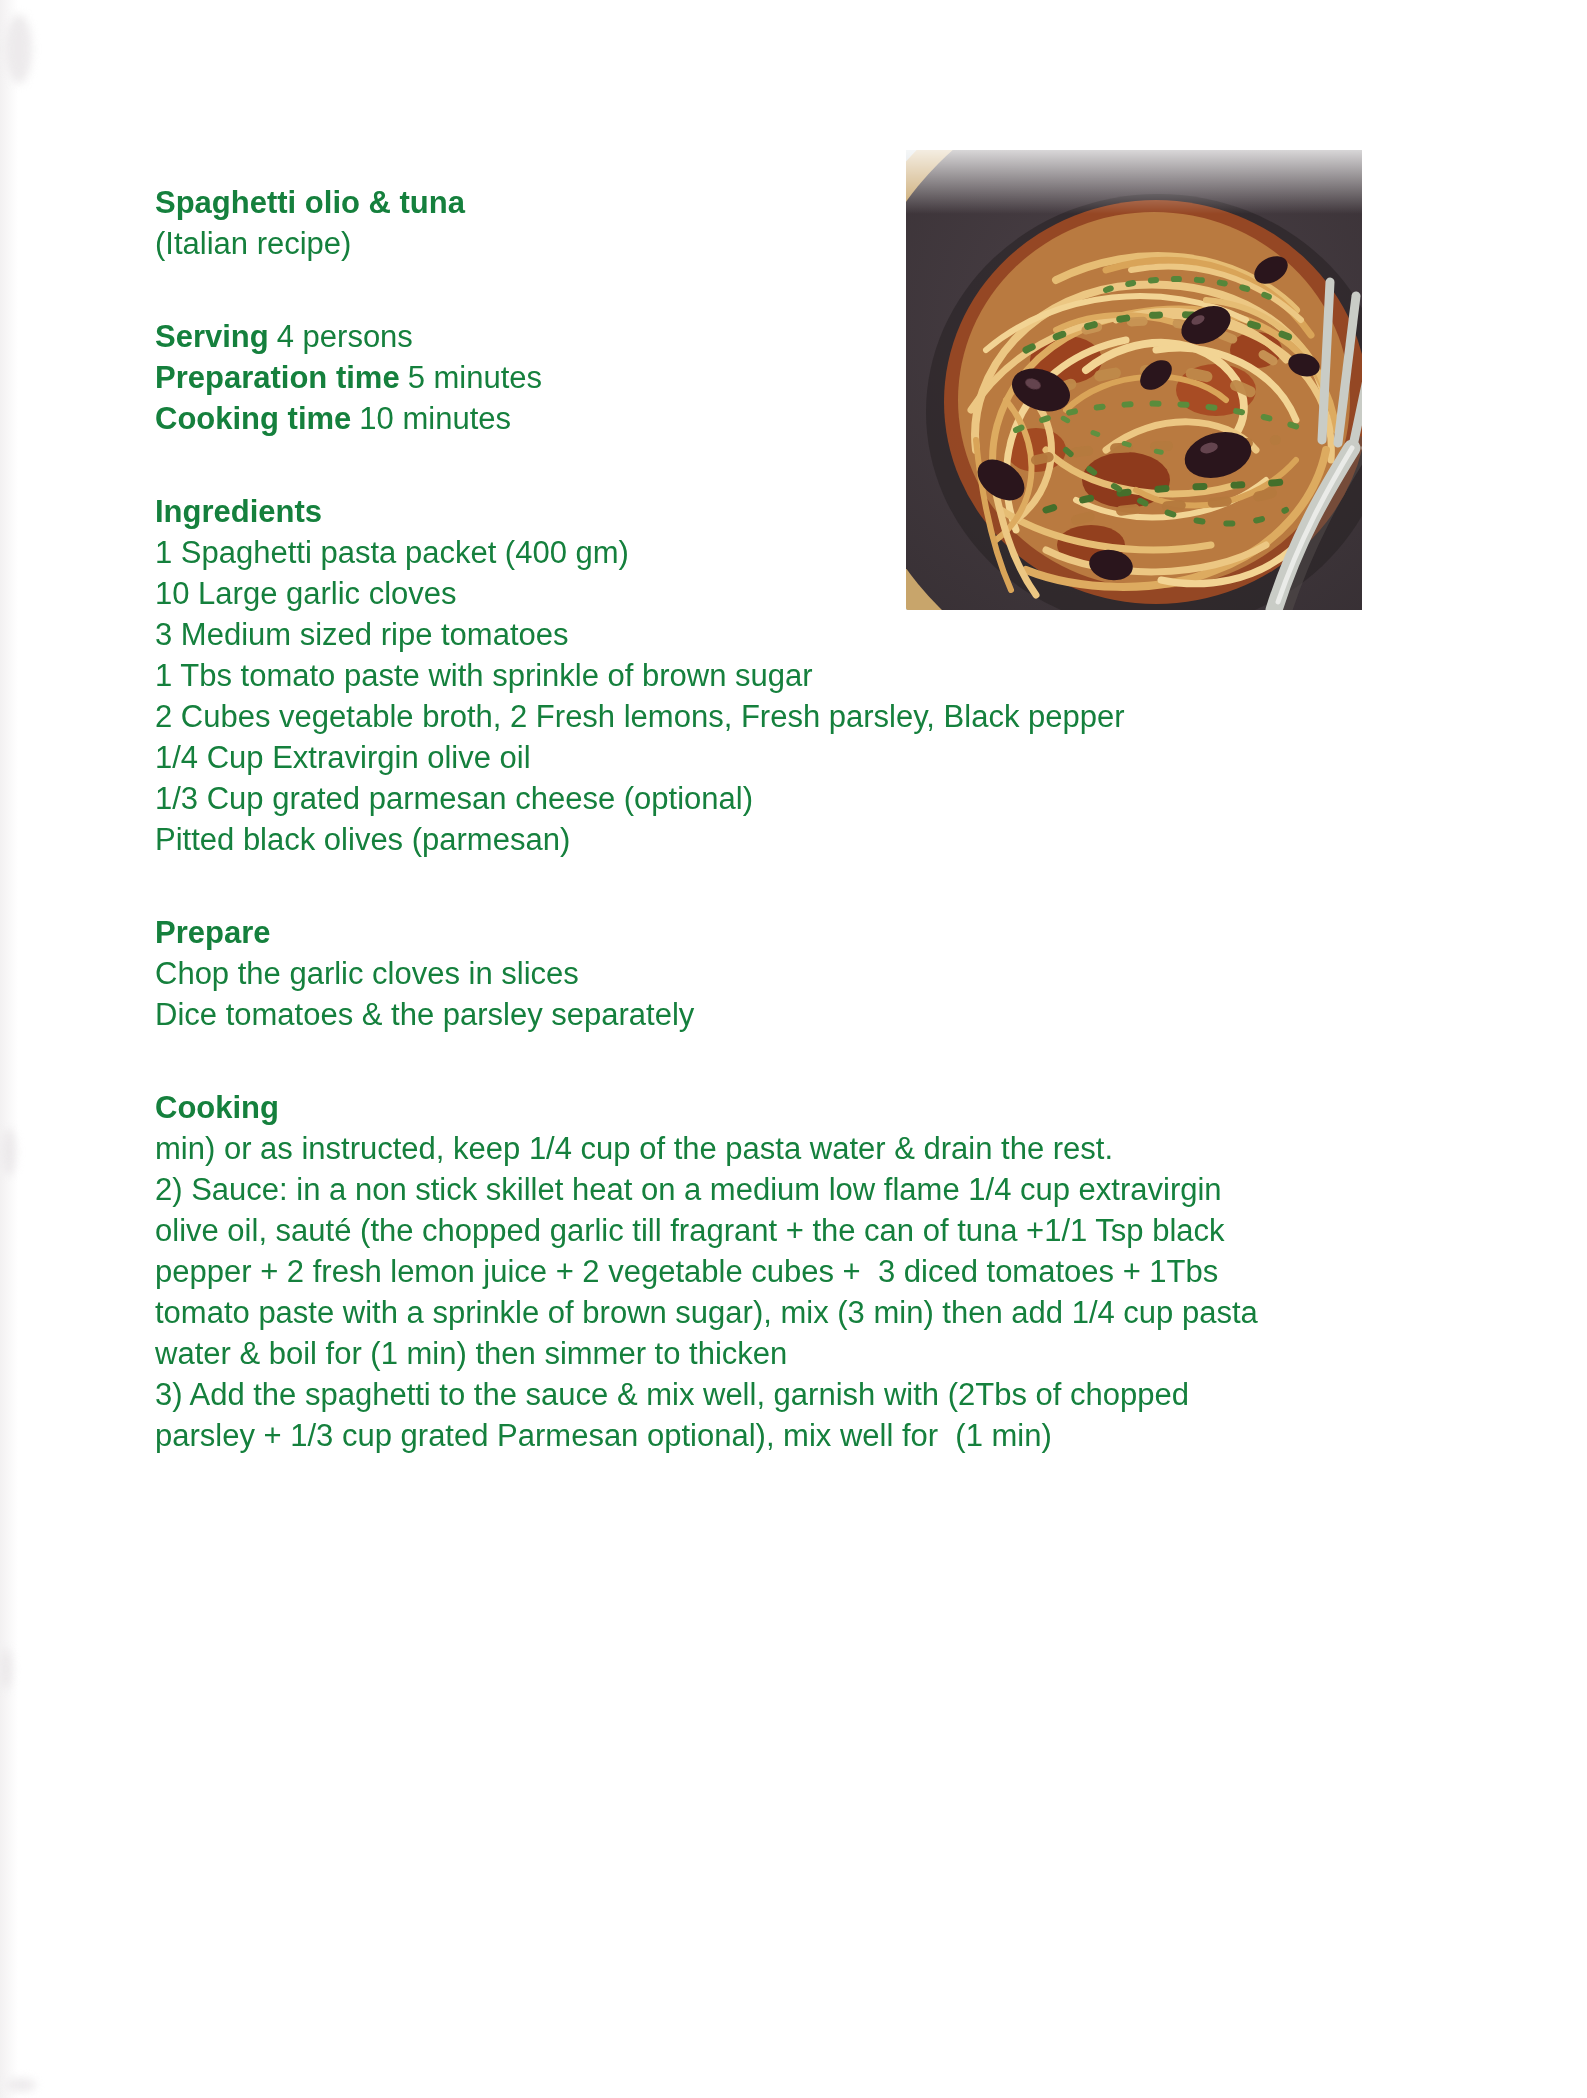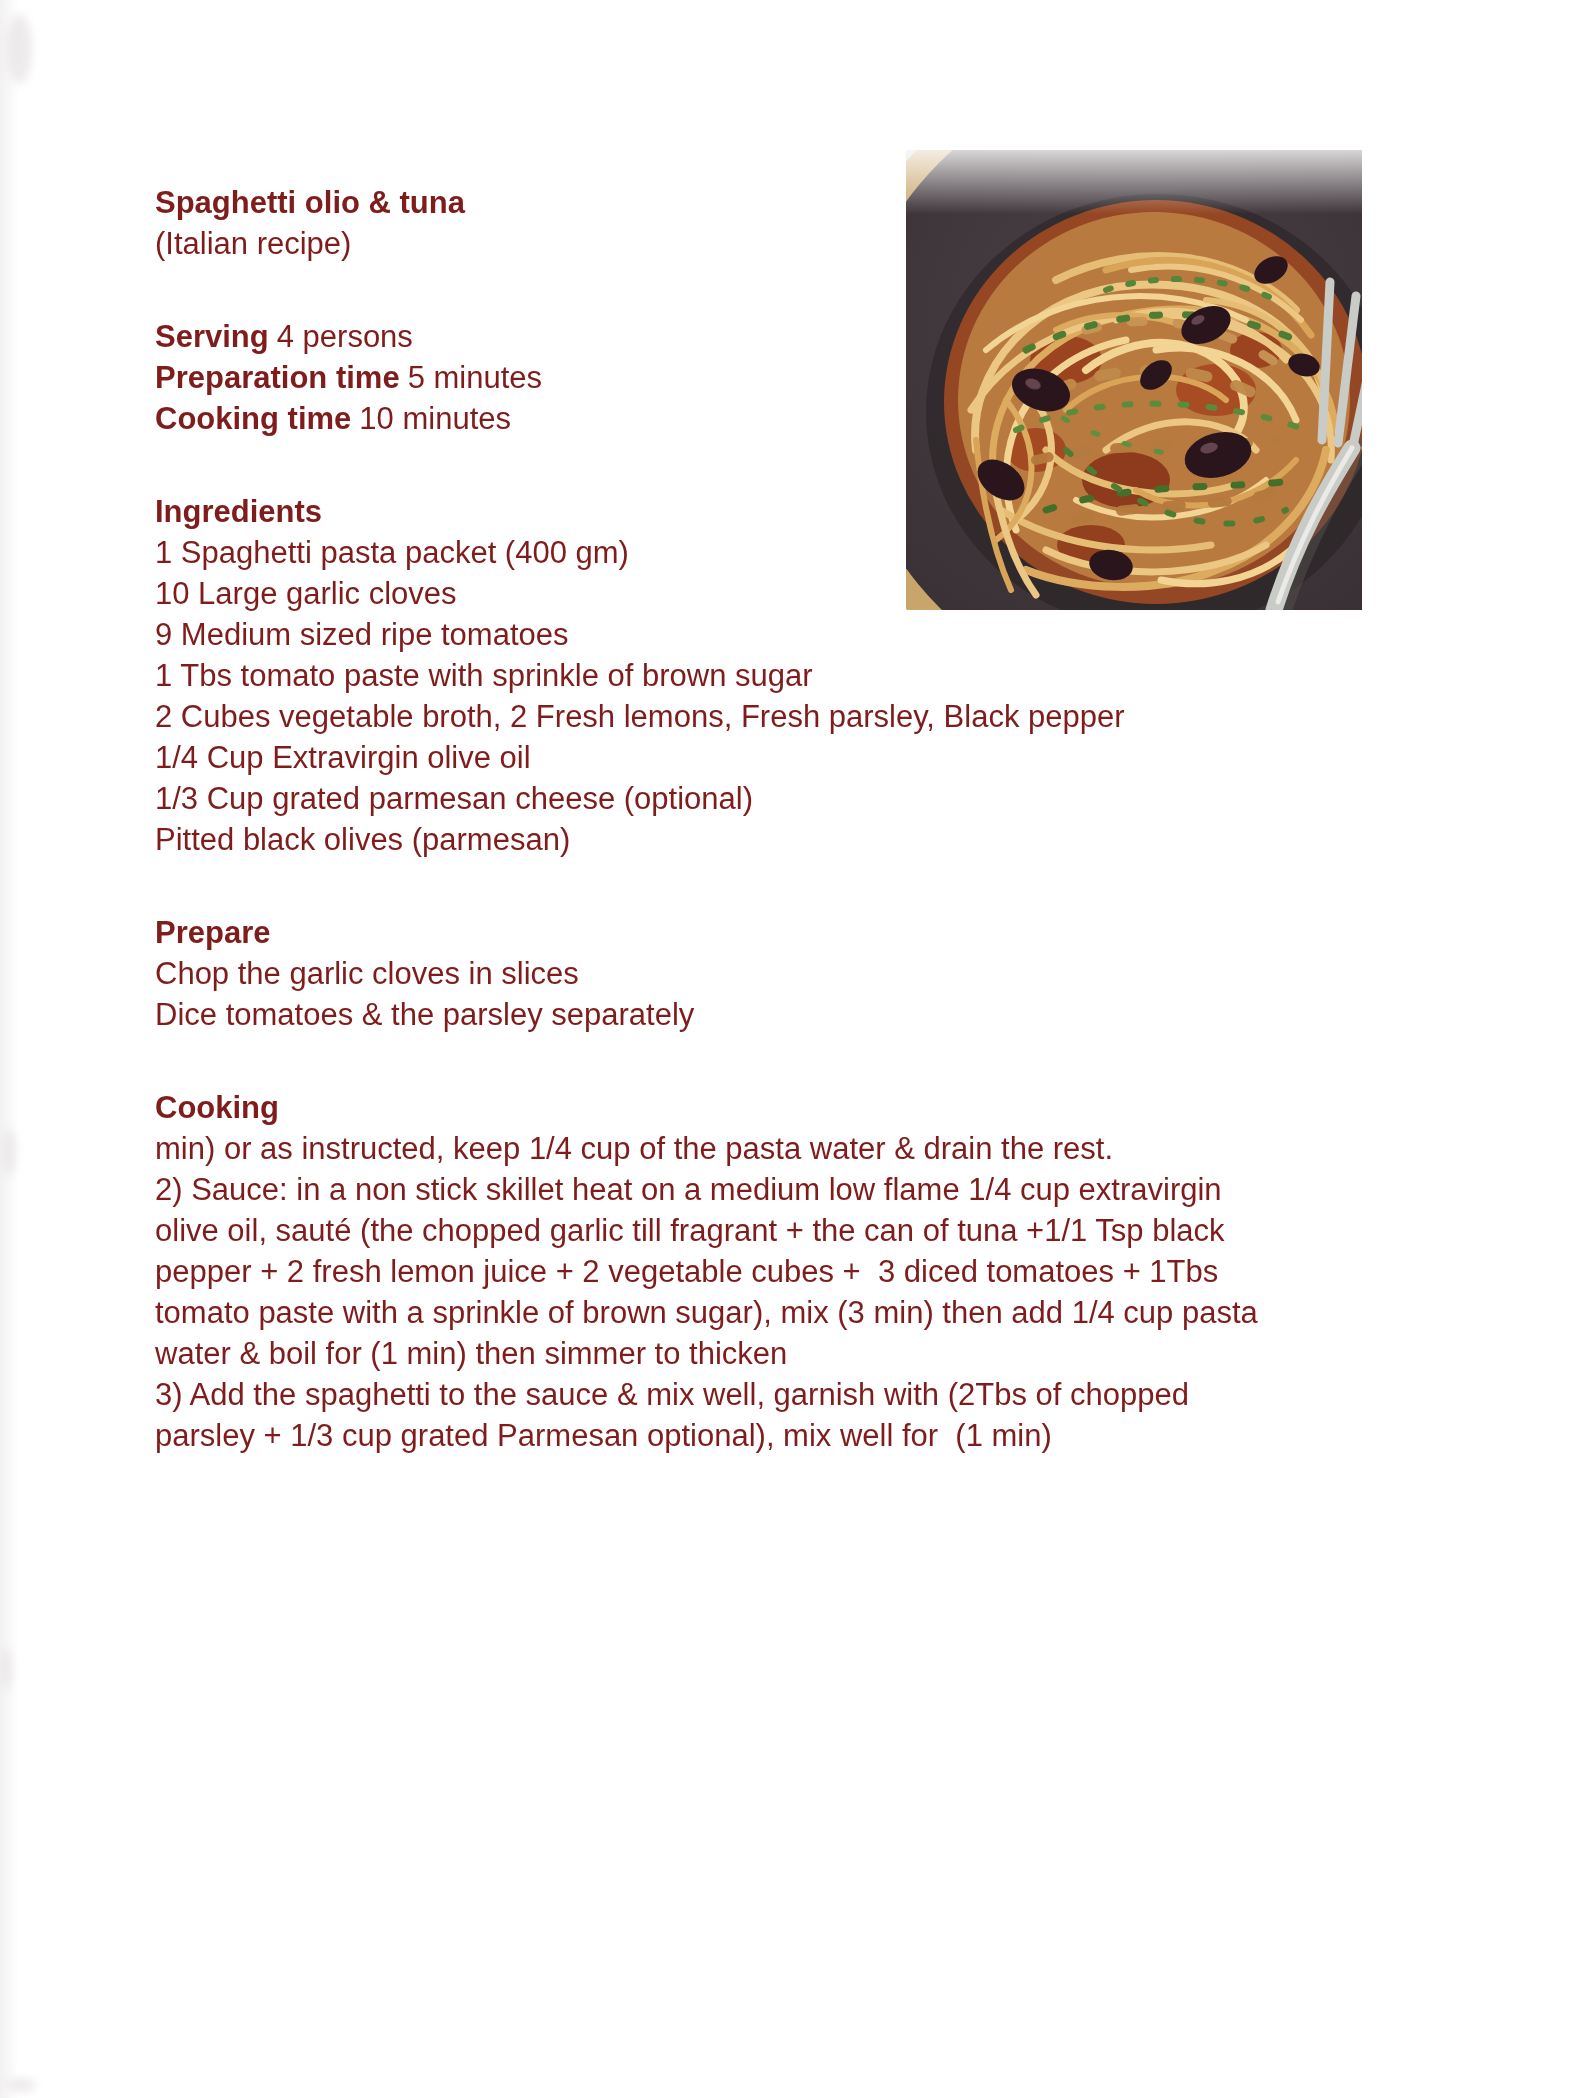--- a/index.html
+++ b/index.html
@@ -2,21 +2,21 @@
 <html><head>
 <meta charset="utf-8">
 <style>
   html,body{margin:0;padding:0;background:#ffffff;}
   .page{
     position:relative;
     width:1362px;height:2098px;
     background:#ffffff;
     overflow:hidden;
     font-family:"Liberation Sans","DejaVu Sans",sans-serif;
-    color:#7f1d1d;
+    color:#15803d;
   }
   
   .edge-shade{
     position:absolute;left:0;top:0;width:18px;height:2098px;
     background:linear-gradient(to right,#f1eff0,#ffffff);
     opacity:.9;
   }
   .smudge{position:absolute;background:#e9e6e8;border-radius:50%;filter:blur(4px);opacity:.8;}
   .smudge.s1{left:6px;top:14px;width:26px;height:70px;}
   .smudge.s2{left:2px;top:1128px;width:14px;height:48px;}
@@ -62,21 +62,21 @@
     <div class="block">
       <div class="line"><span class="b">Serving</span><span class="v">4 persons</span></div>
       <div class="line"><span class="b">Preparation time</span><span class="v">5 minutes</span></div>
       <div class="line"><span class="b">Cooking time</span><span class="v">10 minutes</span></div>
     </div>
 
     <div class="block">
       <div class="line b">Ingredients</div>
       <div class="line">1 Spaghetti pasta packet (400 gm)</div>
       <div class="line">10 Large garlic cloves</div>
-      <div class="line">9 Medium sized ripe tomatoes</div>
+      <div class="line">3 Medium sized ripe tomatoes</div>
       <div class="line">1 Tbs tomato paste with sprinkle of brown sugar</div>
       <div class="line">2 Cubes vegetable broth, 2 Fresh lemons, Fresh parsley, Black pepper</div>
       <div class="line">1/4 Cup Extravirgin olive oil</div>
       <div class="line">1/3 Cup grated parmesan cheese (optional)</div>
       <div class="line">Pitted black olives (parmesan)</div>
     </div>
 
     <div class="block">
       <div class="line b">Prepare</div>
       <div class="line">Chop the garlic cloves in slices</div>

